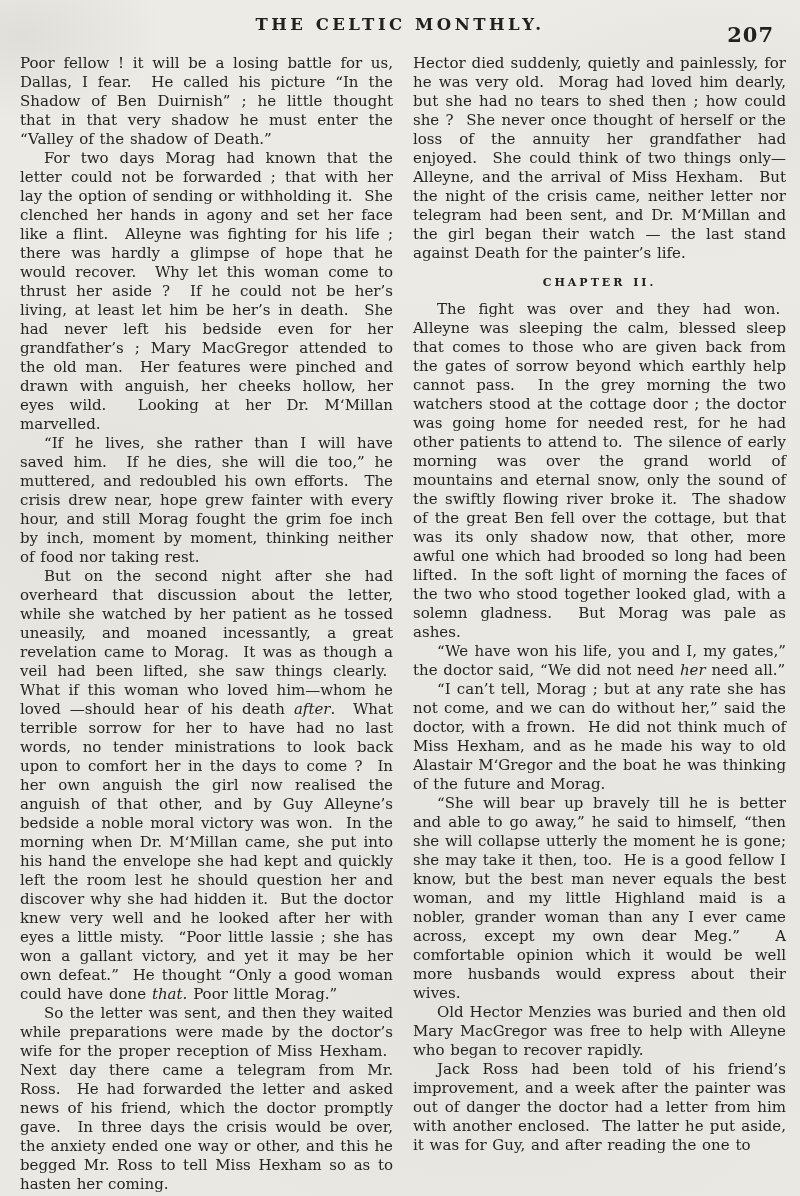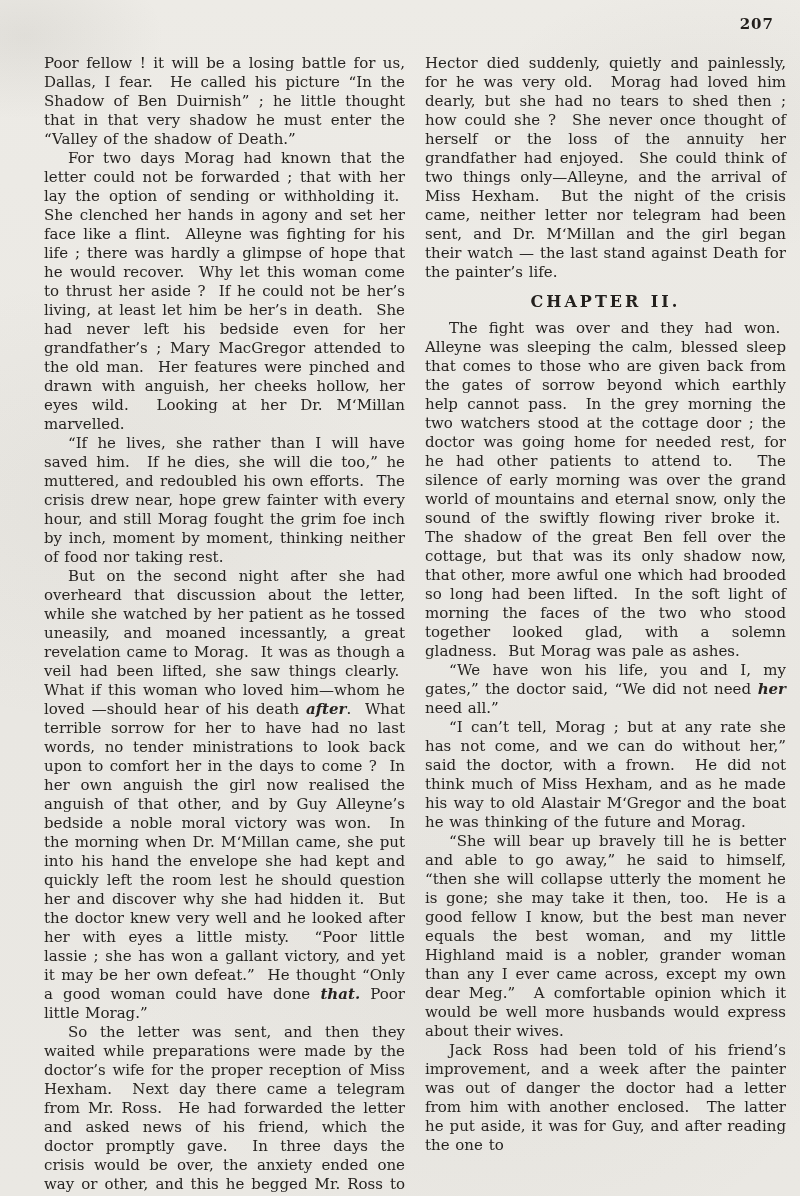--- a/index.html
+++ b/index.html
@@ -22,70 +22,74 @@
   }
   .page-header{
     position:absolute;top:15px;left:0;width:100%;
     text-align:center;
   }
   .page-title{
     font-size:16.5px;font-weight:bold;letter-spacing:3.5px;
     color:#23201d;
   }
   .page-number{
-    position:absolute;top:15px;right:26px;
-    font-size:15px;font-weight:bold;letter-spacing:1px;
+    position:absolute;top:22px;right:26px;
+    font-size:21px;font-weight:bold;letter-spacing:1px;
     color:#23201d;
     text-align:right;
   }
   .columns{
     position:absolute;top:54px;left:20px;right:14px;bottom:6px;
-    display:flex;gap:20px;margin-left:24px;
+    display:flex;gap:20px;
   }
   .column{
     flex:1;
     text-align:justify;
     font-size:15px;
     line-height:19px;
     word-spacing:1px;
   }
   .para{
     margin:0;
     text-indent:1.6em;
     white-space:pre-wrap;
   }
   .para.no-indent{text-indent:0;}
-  .it{font-style:italic;font-weight:bold;}
+  .it{font-style:italic;}
   .chapter-heading{
     text-align:center;
     font-weight:bold;
-    font-size:16px;
+    font-size:11px;
     letter-spacing:3px;
     margin:10px 0 8px 0;
     text-indent:0;
     color:#23201d;
   }
 </style>
 </head>
 <body>
 
 <div class="page">
+  <div class="page-header">
+    <span class="page-title">THE CELTIC MONTHLY.</span>
+  </div>
   <div class="page-number">207</div>
   <div class="columns">
     <div class="column" id="col-left">
         <p class="para no-indent"><span>Poor fellow&nbsp;! it will be a losing battle for us, Dallas, I fear.&nbsp; He called his picture “In the Shadow of Ben Duirnish”&nbsp;; he little thought that in that very shadow he must enter the “Valley of the shadow of Death.”</span></p>
         <p class="para"><span>For two days Morag had known that the letter could not be forwarded&nbsp;; that with her lay the option of sending or withholding it.&nbsp; She clenched her hands in agony and set her face like a flint.&nbsp; Alleyne was fighting for his life&nbsp;; there was hardly a glimpse of hope that he would recover.&nbsp; Why let this woman come to thrust her aside&nbsp;?&nbsp; If he could not be her’s living, at least let him be her’s in death.&nbsp; She had never left his bedside even for her grandfather’s&nbsp;; Mary MacGregor attended to the old man.&nbsp; Her features were pinched and drawn with anguish, her cheeks hollow, her eyes wild.&nbsp; Looking at her Dr. M‘Millan marvelled.</span></p>
         <p class="para"><span>“If he lives, she rather than I will have saved him.&nbsp; If he dies, she will die too,” he muttered, and redoubled his own efforts.&nbsp; The crisis drew near, hope grew fainter with every hour, and still Morag fought the grim foe inch by inch, moment by moment, thinking neither of food nor taking rest.</span></p>
         <p class="para"><span>But on the second night after she had overheard that discussion about the letter, while she watched by her patient as he tossed uneasily, and moaned incessantly, a great revelation came to Morag.&nbsp; It was as though a veil had been lifted, she saw things clearly.&nbsp; What if this woman who loved him—whom he loved —should hear of his death </span><span class="it">after</span><span>.&nbsp; What terrible sorrow for her to have had no last words, no tender ministrations to look back upon to comfort her in the days to come&nbsp;?&nbsp; In her own anguish the girl now realised the anguish of that other, and by Guy Alleyne’s bedside a noble moral victory was won.&nbsp; In the morning when Dr. M‘Millan came, she put into his hand the envelope she had kept and quickly left the room lest he should question her and discover why she had hidden it.&nbsp; But the doctor knew very well and he looked after her with eyes a little misty.&nbsp; “Poor little lassie&nbsp;; she has won a gallant victory, and yet it may be her own defeat.”&nbsp; He thought “Only a good woman could have done </span><span class="it">that.</span><span> Poor little Morag.”</span></p>
         <p class="para"><span>So the letter was sent, and then they waited while preparations were made by the doctor’s wife for the proper reception of Miss Hexham.&nbsp; Next day there came a telegram from Mr. Ross.&nbsp; He had forwarded the letter and asked news of his friend, which the doctor promptly gave.&nbsp; In three days the crisis would be over, the anxiety ended one way or other, and this he begged Mr. Ross to tell Miss Hexham so as to hasten her coming.</span></p>
         <p class="para"><span>But on the first of these three days old</span></p>
       </div>
     <div class="column" id="col-right">
         <p class="para no-indent"><span>Hector died suddenly, quietly and painlessly, for he was very old.&nbsp; Morag had loved him dearly, but she had no tears to shed then&nbsp;; how could she&nbsp;?&nbsp; She never once thought of herself or the loss of the annuity her grandfather had enjoyed.&nbsp; She could think of two things only—Alleyne, and the arrival of Miss Hexham.&nbsp; But the night of the crisis came, neither letter nor telegram had been sent, and Dr. M‘Millan and the girl began their watch — the last stand against Death for the painter’s life.</span></p>
         <div class="chapter-heading">CHAPTER II.</div>
         <p class="para"><span>The fight was over and they had won.&nbsp; Alleyne was sleeping the calm, blessed sleep that comes to those who are given back from the gates of sorrow beyond which earthly help cannot pass.&nbsp; In the grey morning the two watchers stood at the cottage door&nbsp;; the doctor was going home for needed rest, for he had other patients to attend to.&nbsp; The silence of early morning was over the grand world of mountains and eternal snow, only the sound of the swiftly flowing river broke it.&nbsp; The shadow of the great Ben fell over the cottage, but that was its only shadow now, that other, more awful one which had brooded so long had been lifted.&nbsp; In the soft light of morning the faces of the two who stood together looked glad, with a solemn gladness.&nbsp; But Morag was pale as ashes.</span></p>
         <p class="para"><span>“We have won his life, you and I, my gates,” the doctor said, “We did not need </span><span class="it">her</span><span> need all.”</span></p>
         <p class="para"><span>“I can’t tell, Morag&nbsp;; but at any rate she has not come, and we can do without her,” said the doctor, with a frown.&nbsp; He did not think much of Miss Hexham, and as he made his way to old Alastair M‘Gregor and the boat he was thinking of the future and Morag.</span></p>
         <p class="para"><span>“She will bear up bravely till he is better and able to go away,” he said to himself, “then she will collapse utterly the moment he is gone; she may take it then, too.&nbsp; He is a good fellow I know, but the best man never equals the best woman, and my little Highland maid is a nobler, grander woman than any I ever came across, except my own dear Meg.”&nbsp; A comfortable opinion which it would be well more husbands would express about their wives.</span></p>
+        <p class="para"><span>Old Hector Menzies was buried and then old Mary MacGregor was free to help with Alleyne who began to recover rapidly.</span></p>
         <p class="para"><span>Jack Ross had been told of his friend’s improvement, and a week after the painter was out of danger the doctor had a letter from him with another enclosed.&nbsp; The latter he put aside, it was for Guy, and after reading the one to</span></p>
       </div>
   </div>
 </div>
 
 </body></html>

